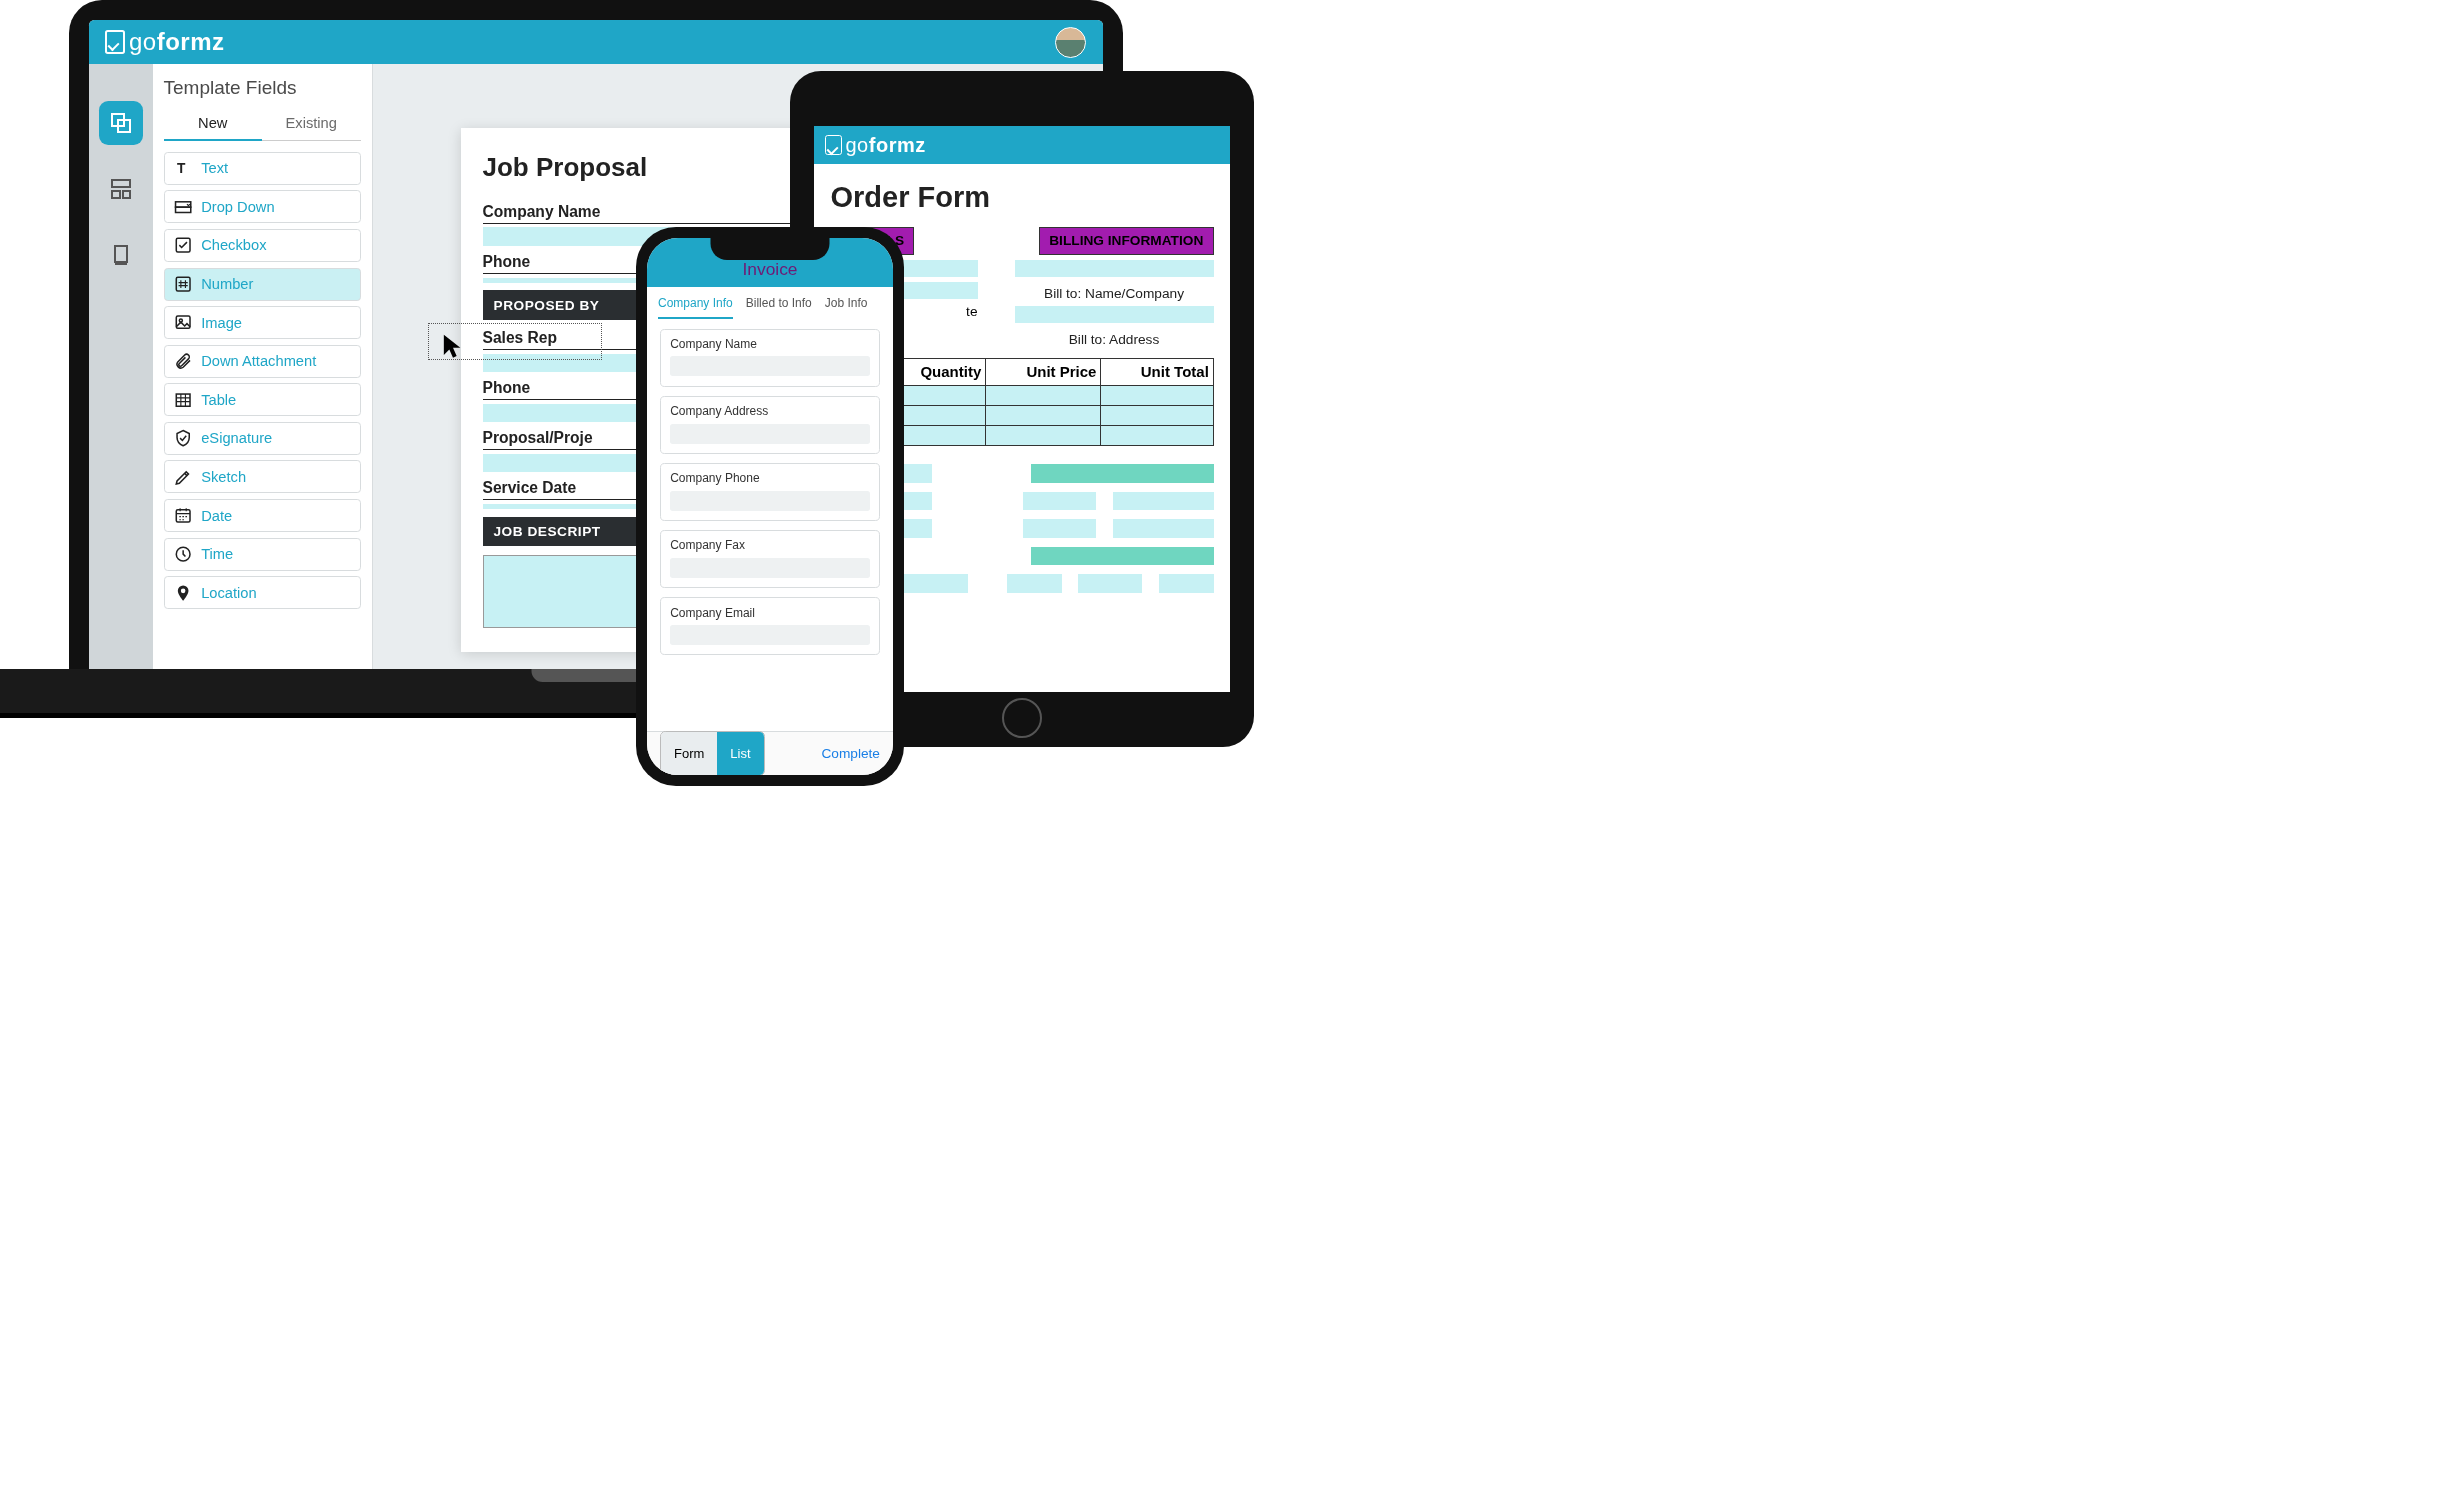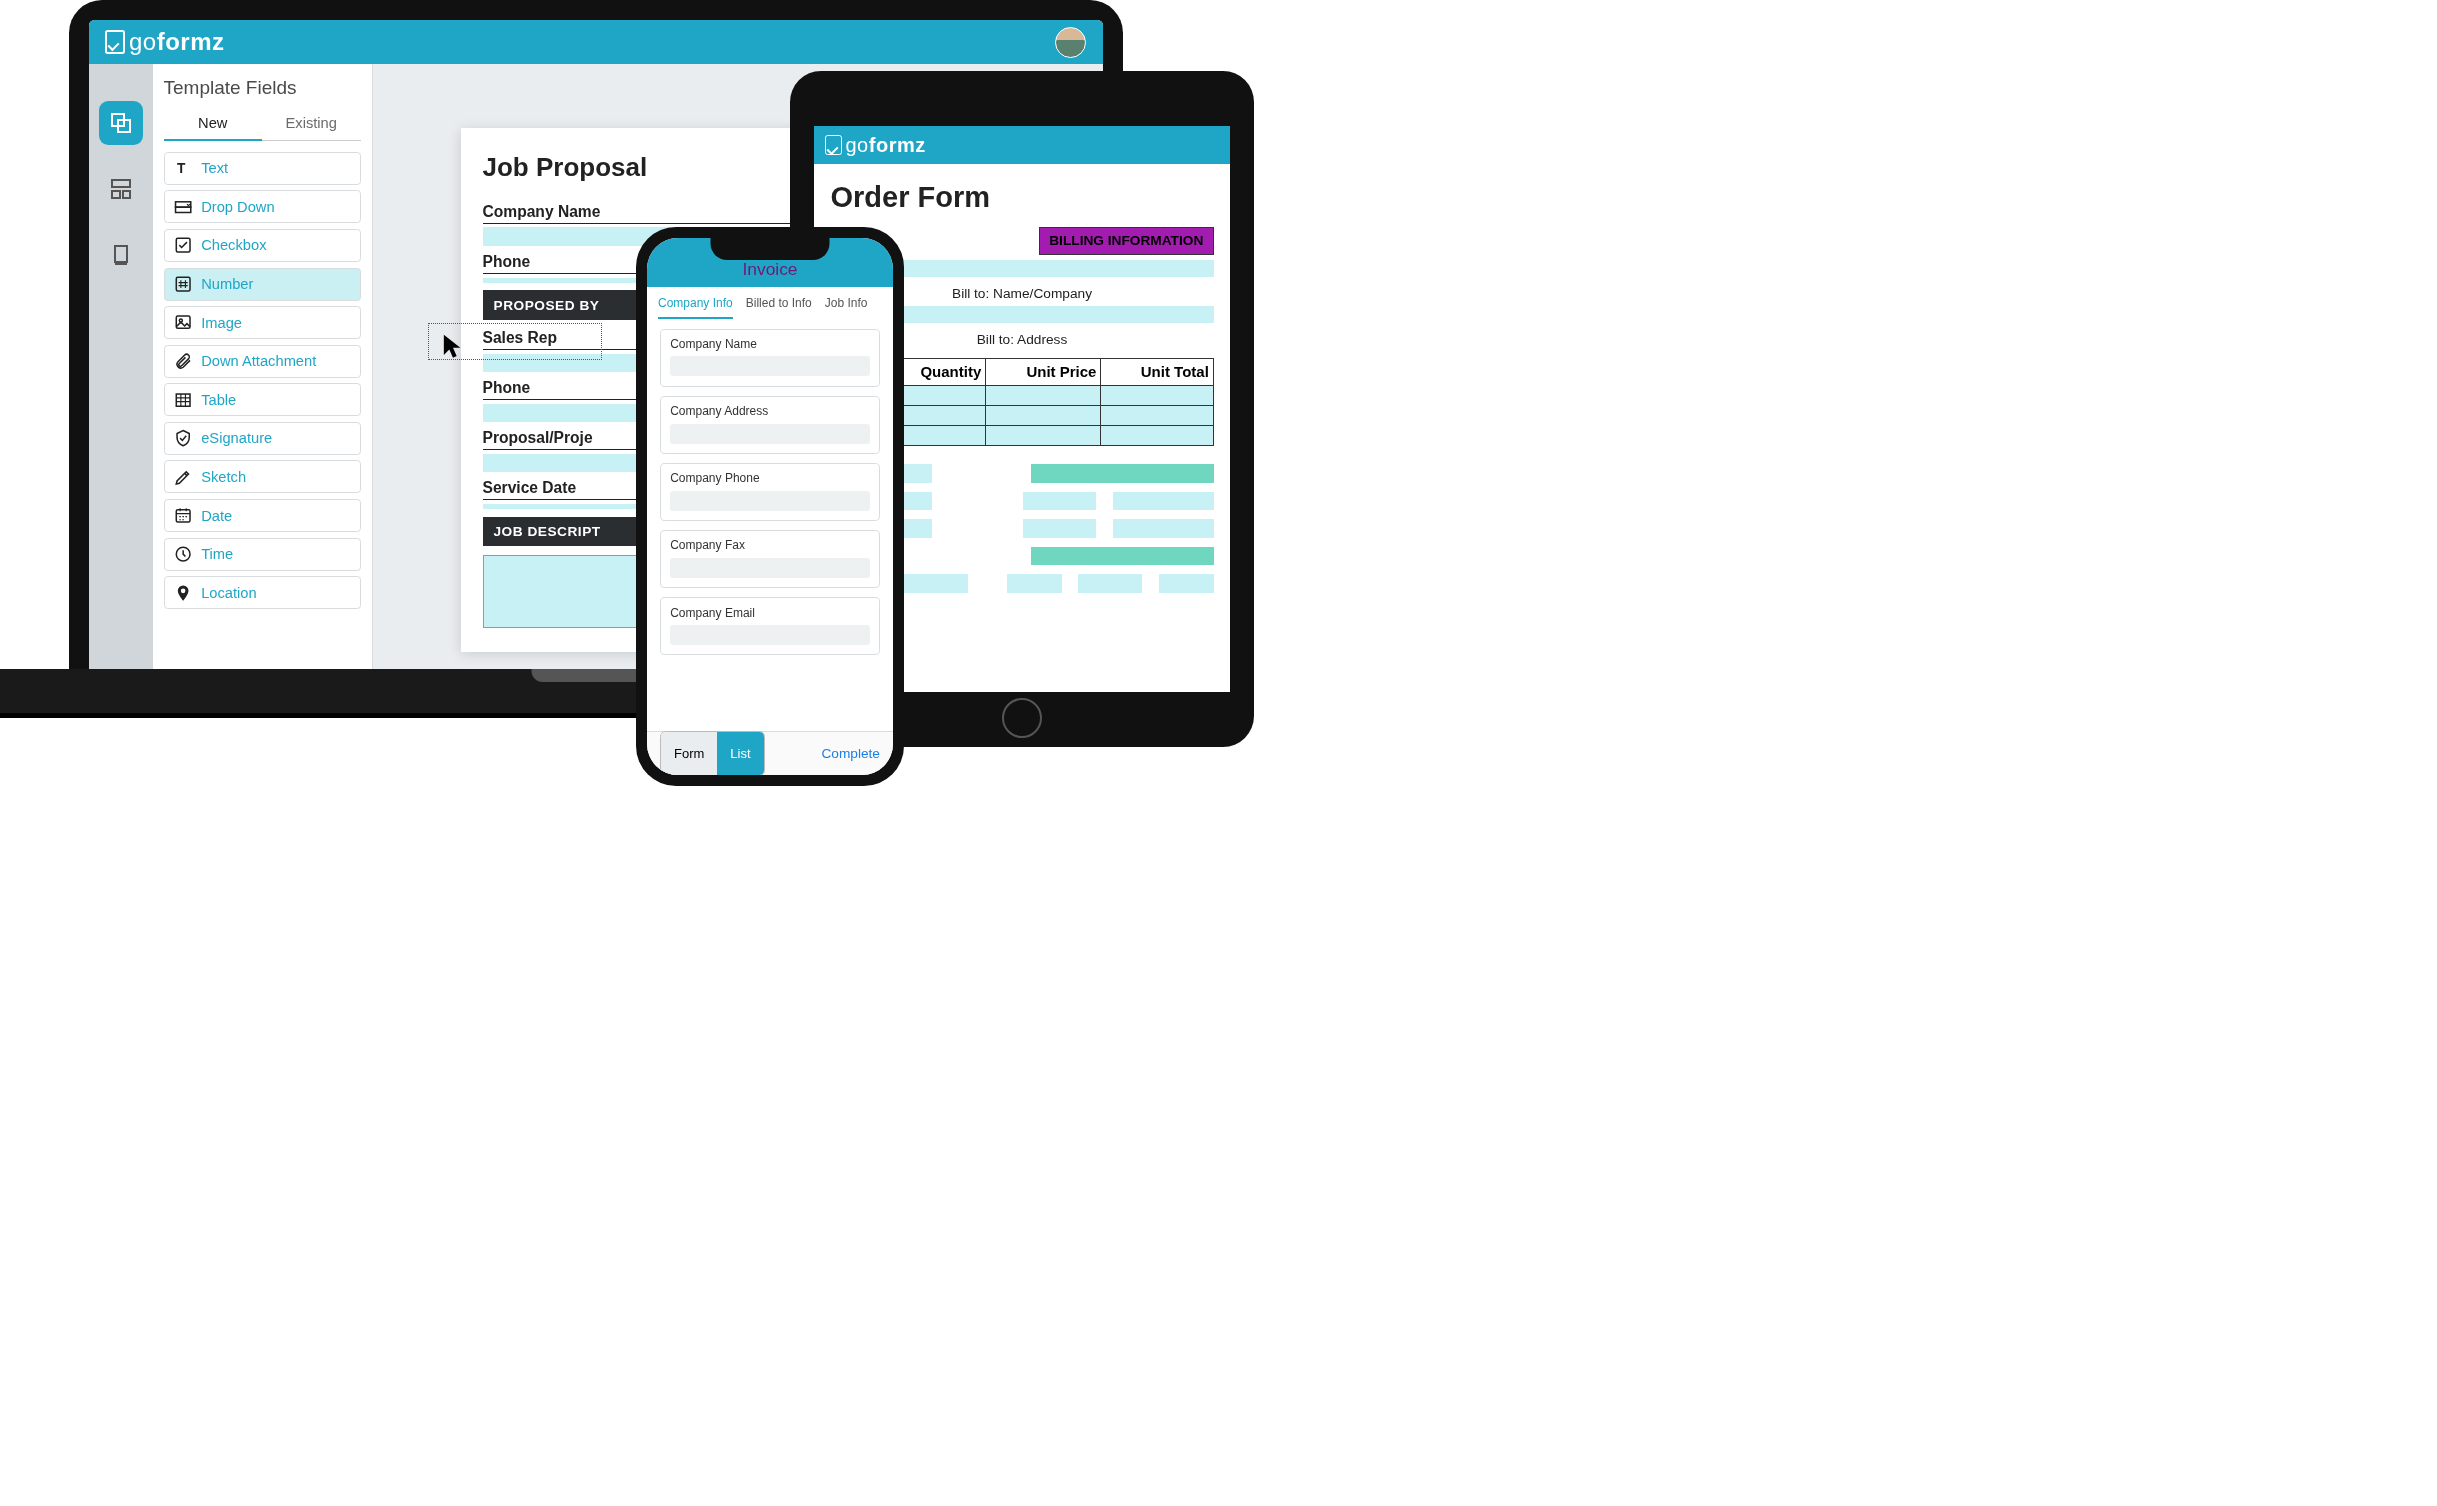--- a/index.html
+++ b/index.html
@@ -315,20 +315,26 @@
     <div class="tablet-header">
       <div class="logo">
         <div class="logo-mark"></div>
         <div class="logo-text"><span>go</span><b>formz</b></div>
       </div>
     </div>
     <div class="tablet-body">
       <h1>Order Form</h1>
 
       <div class="tab-cols">
+        <div class="tab-colA">
+          <div class="section-box">DETAILS</div>
+          <div class="slim-line"></div>
+          <div class="slim-line"></div>
+          <div style="font-size:13.7px;font-weight:500;text-align:right">te</div>
+        </div>
         <div class="tab-colB">
           <div class="section-box" style="float:right">BILLING INFORMATION</div>
           <div style="clear:both"></div>
           <div class="slim-line"></div>
           <div class="slim-label">Bill to: Name/Company</div>
           <div class="slim-line"></div>
           <div class="slim-label">Bill to: Address</div>
         </div>
       </div>
 

